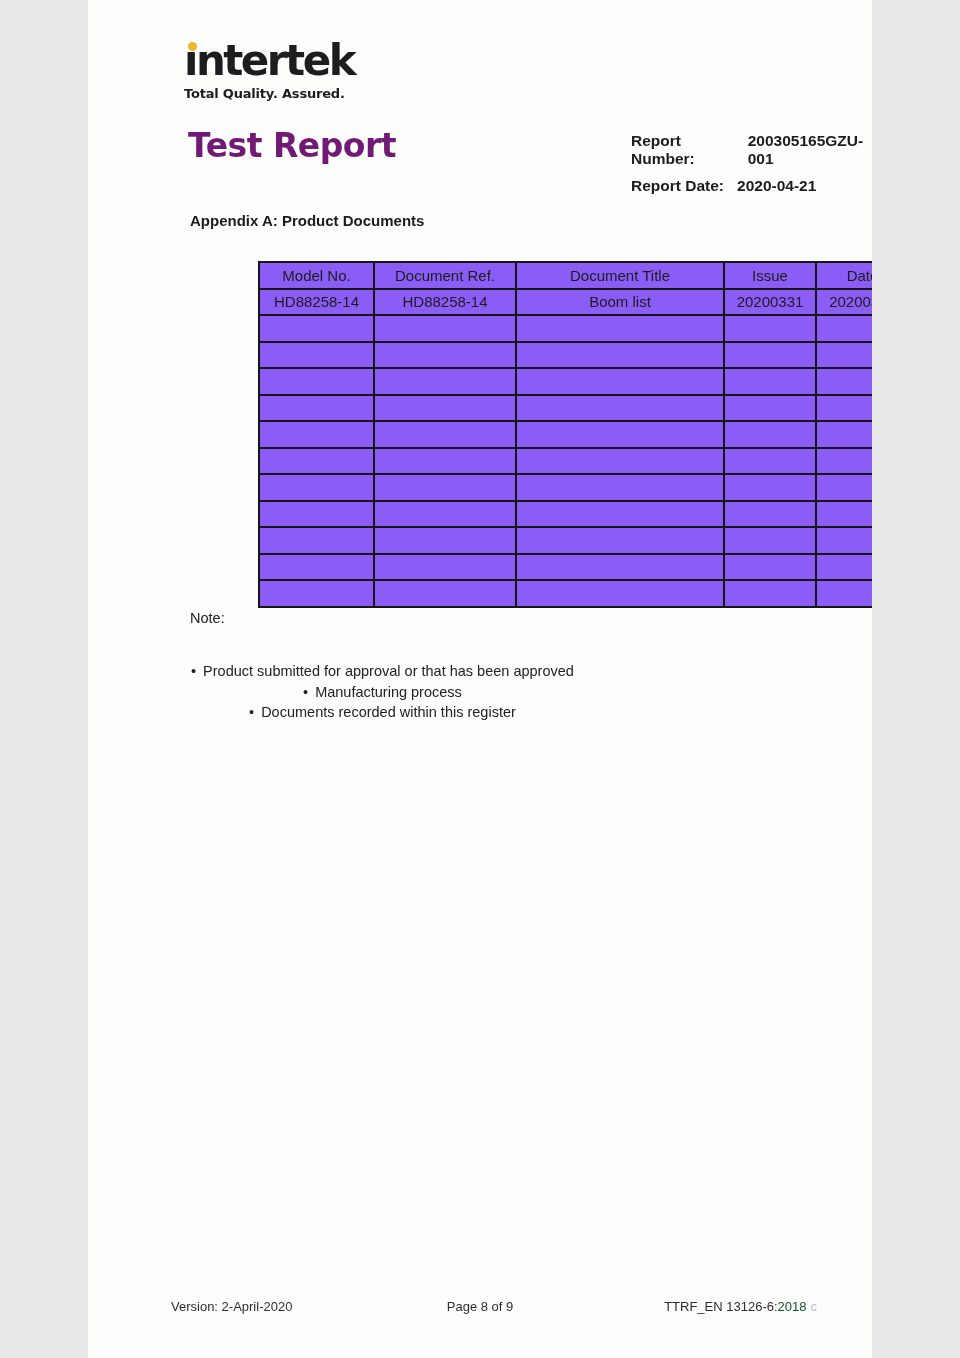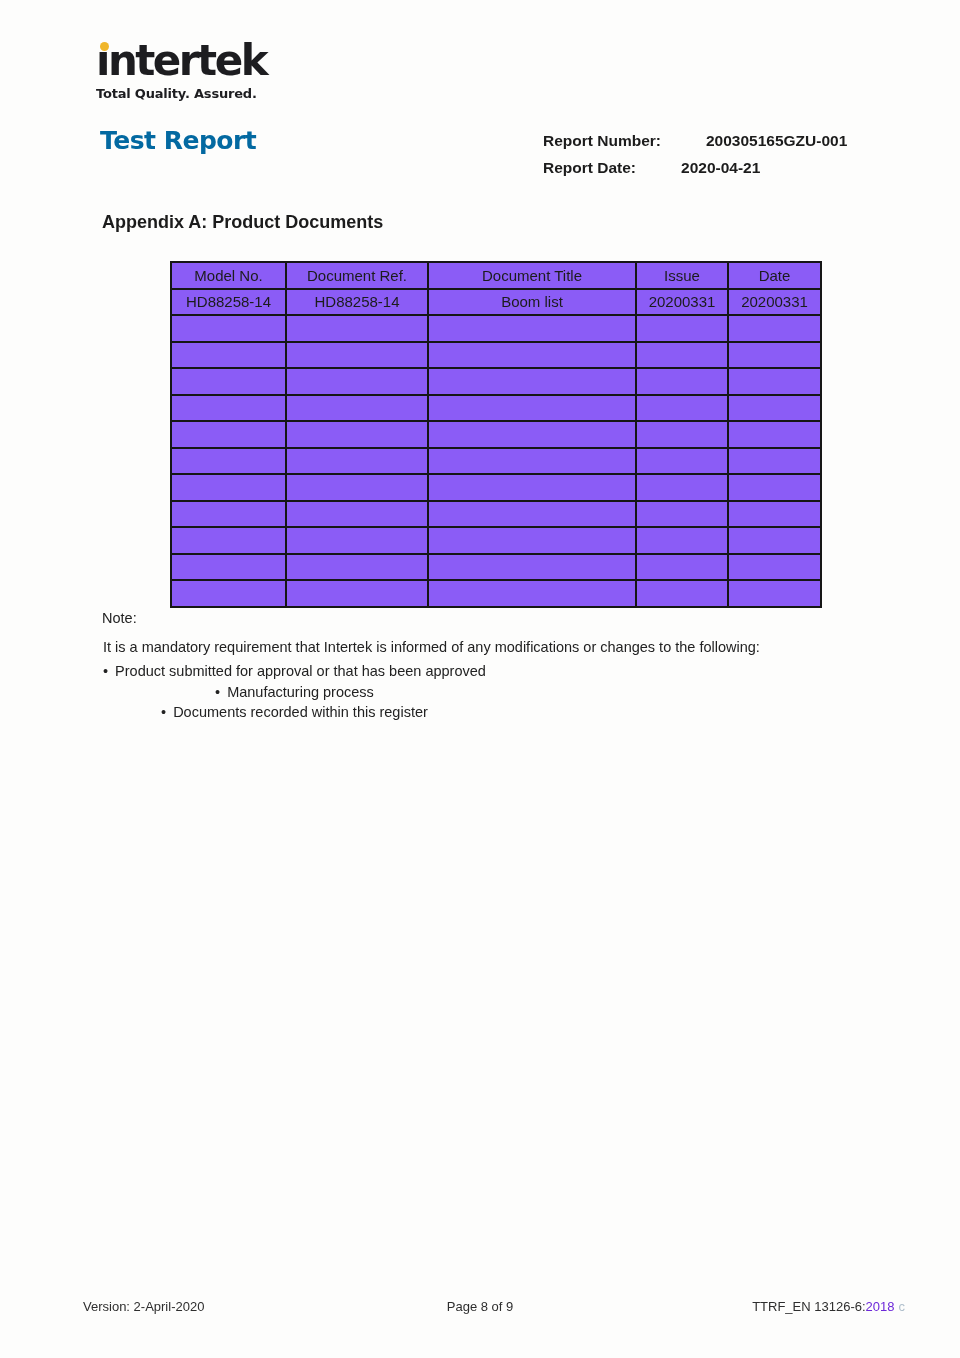--- a/index.html
+++ b/index.html
@@ -1,21 +1,21 @@
 <!DOCTYPE html>
 <html><head>
 <meta charset="utf-8">
 <style>
   * { margin: 0; padding: 0; box-sizing: border-box; }
   html, body { background: #e8e8e8; }
   body { font-family: "Liberation Sans", sans-serif; }
 
   .page {
     position: relative;
-    width: 960px;
+    width: 784px;
     height: 1358px;
     margin: 0 auto;
     background: #fdfdfc;
     color: #1e1e1e;
     overflow: hidden;
   }
 
   
   .logo {
     position: absolute;
@@ -49,42 +49,42 @@
     letter-spacing: -0.2px;
     color: #1d1d20;
   }
 
   
   .page-title {
     position: absolute;
     left: 100px;
     top: 126px;
     font-family: "DejaVu Sans", sans-serif;
-    font-size: 25px;
+    font-size: 33px;
     font-weight: bold;
     letter-spacing: -0.5px;
-    color: #0369a1;
+    color: #701a75;
   }
   .report-meta {
     position: absolute;
     left: 543px;
     top: 132px;
     font-size: 15.5px;
     font-weight: bold;
     color: #1c1c1c;
   }
-  .meta-row { display: flex; margin-bottom: 9px; gap: 32px; }
+  .meta-row { display: flex; margin-bottom: 9px; }
   .meta-row .label { margin-right: 13px; }
 
   
   .appendix-title {
     position: absolute;
     left: 102px;
     top: 212px;
-    font-size: 18px;
+    font-size: 15px;
     font-weight: bold;
     color: #1c1c1c;
   }
 
   
   .doc-table-wrap {
     position: absolute;
     left: 170px;
     top: 261px;
   }
@@ -146,21 +146,21 @@
     position: absolute;
     left: 0;
     top: 1299px;
     width: 100%;
     font-size: 13px;
     color: #2e2e2e;
   }
   .footer .version { position: absolute; left: 83px; top: 0; }
   .footer .page-num { position: absolute; left: 0; width: 100%; text-align: center; top: 0; }
   .footer .doc-ref { position: absolute; right: 55px; top: 0; white-space: nowrap; }
-  .footer .doc-ref .year { color: #6d28d9; }
+  .footer .doc-ref .year { color: #14532d; }
   .footer .doc-ref .suffix { color: #aebecb; margin-left: 4px; }
 </style>
 </head>
 <body>
 
 <div class="page">
 
   <div class="logo">
     <span class="logo-dot"></span>
     <span class="logo-text">ıntertek</span>
@@ -283,21 +283,20 @@
             <td>&nbsp;</td>
             <td>&nbsp;</td>
             <td>&nbsp;</td>
             <td>&nbsp;</td>
           </tr>
         </tbody>
     </table>
   </div>
 
   <div class="note-label">Note:</div>
-  <div class="note-intro">It is a mandatory requirement that Intertek is informed of any modifications or changes to the following:</div>
   <ul class="note-bullets">
       <li>Product submitted for approval or that has been approved</li>
       <li>Manufacturing process</li>
       <li>Documents recorded within this register</li>
     </ul>
 
   <div class="footer">
     <span class="version">Version: 2-April-2020</span>
     <span class="page-num">Page 8 of 9</span>
     <span class="doc-ref">

